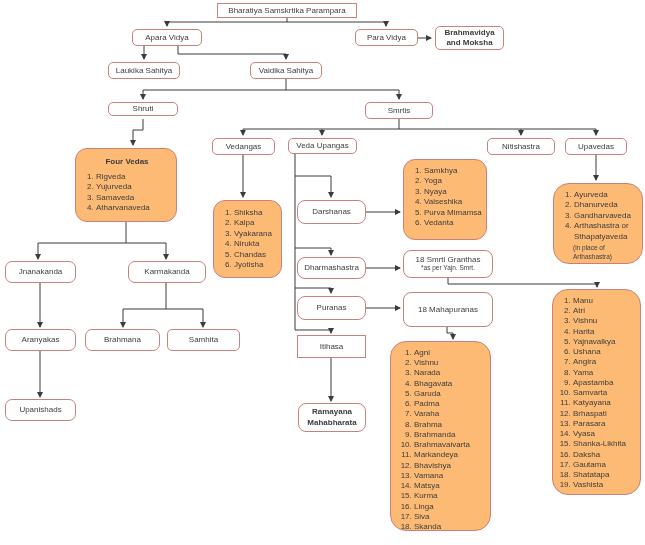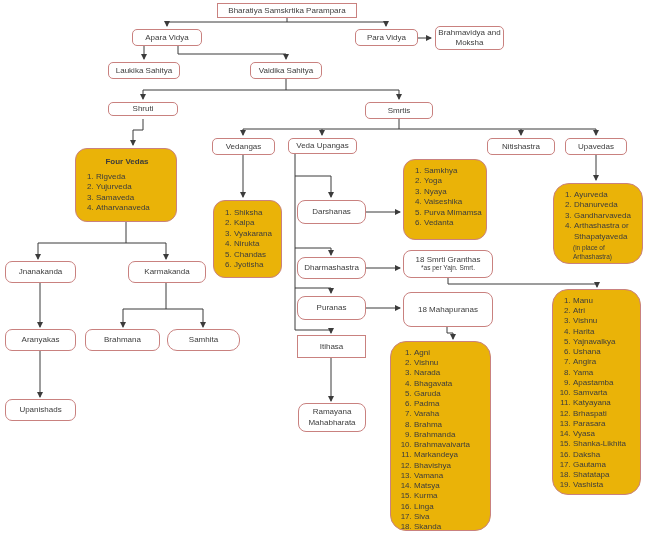--- a/index.html
+++ b/index.html
@@ -14,31 +14,31 @@
     overflow:hidden;
   }
   #wires{position:absolute;left:0;top:0;width:645px;height:545px;}
   .node{
     position:absolute;box-sizing:border-box;background:#fff;
     border:1.2px solid var(--border);border-radius:5px;
     display:flex;align-items:center;justify-content:center;text-align:center;
     font-size:8px;line-height:1.15;padding:1px 2px;color:var(--text);
   }
   .listbox{
-    position:absolute;box-sizing:border-box;background:#eab308;
+    position:absolute;box-sizing:border-box;background:#fdba74;
     border:1.2px solid var(--border);border-radius:13px;
     font-size:8px;color:var(--text);padding:5px 3px 3px 5px;text-align:left;
   }
   .listbox ol{margin:0;padding:0 0 0 15px;}
   .listbox li{line-height:1.3;padding:0;margin:0;}
   .tight ol li{line-height:1.28;}
   .box-title{font-weight:bold;text-align:center;font-size:8px;margin:3px 0 6px 0;}
   .subnote{font-size:6.5px;line-height:1.3;}
   .note-block{margin:1px 0 0 14px;font-size:6.5px;line-height:1.45;}
-  .two-line{line-height:1.3;}
+  .two-line{line-height:1.3;font-weight:bold;}
 </style>
 </head>
 <body>
 
 <div id="canvas">
 
   <svg id="wires" viewBox="0 0 645 545" xmlns="http://www.w3.org/2000/svg">
     <defs>
       <marker id="arr" markerWidth="7" markerHeight="7" refX="5" refY="3" orient="auto">
         <path d="M0,0 L6,3 L0,6 Z" fill="#3b3b3b"></path>
@@ -140,21 +140,21 @@
   <div class="node two-line" style="left:298px;top:403px;width:68px;height:29px;border-radius:8px;">Ramayana Mahabharata</div>
 
   <div class="node" style="left:5px;top:261px;width:71px;height:22px;border-radius:7px;">Jnanakanda</div>
 
   <div class="node" style="left:128px;top:261px;width:78px;height:22px;border-radius:7px;">Karmakanda</div>
 
   <div class="node" style="left:5px;top:329px;width:71px;height:22px;border-radius:7px;text-align:center;">Aranyakas</div>
 
   <div class="node" style="left:85px;top:329px;width:75px;height:22px;border-radius:7px;">Brahmana</div>
 
-  <div class="node" style="left:167px;top:329px;width:73px;height:22px;border-radius:10px;">Samhita</div>
+  <div class="node" style="left:167px;top:329px;width:73px;height:22px;border-radius:5px;">Samhita</div>
 
   <div class="node" style="left:5px;top:399px;width:71px;height:22px;border-radius:7px;">Upanishads</div>
 
   <div class="node" style="left:403px;top:250px;width:90px;height:28px;border-radius:8px;flex-direction:column;">
     <div>18 Smrti Granthas</div>
     <div class="subnote">*as per Yajn. Smrt.</div>
   </div>
 
   <div class="node" style="left:403px;top:292px;width:90px;height:35px;border-radius:8px;">18 Mahapuranas</div>
 

